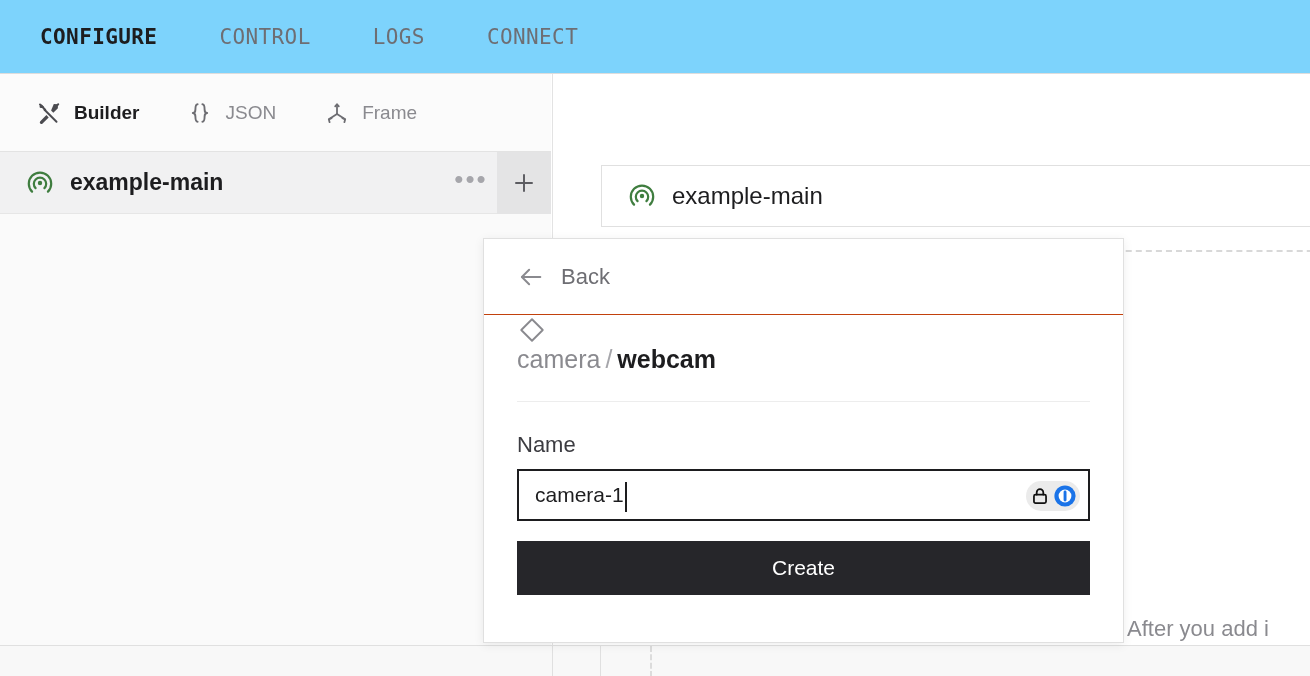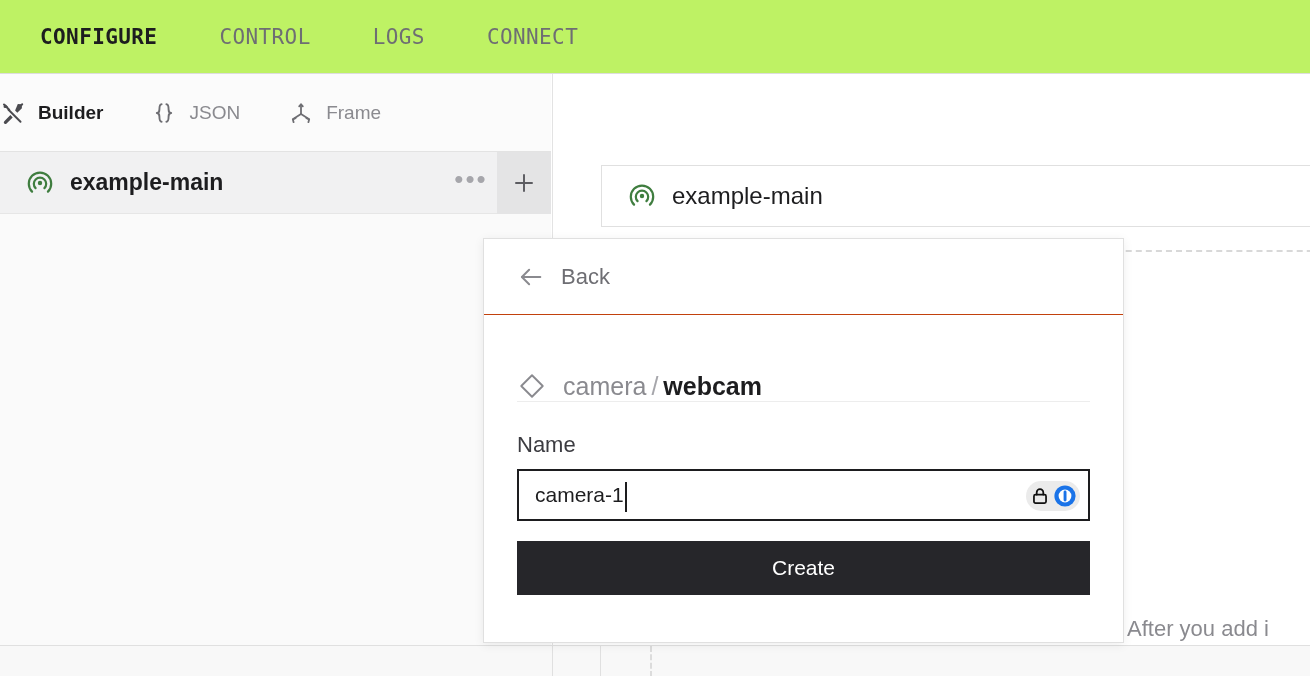--- a/index.html
+++ b/index.html
@@ -15,21 +15,21 @@
   #app {
     position: relative;
     width: 1310px; height: 676px;
     background: #ffffff;
   }
 
   
   .topnav {
     position: absolute; left: 0; top: 0;
     width: 1310px; height: 74px;
-    background: #bef264;
+    background: #7dd3fc;
     border-bottom: 1px solid #dddddd;
     display: flex; align-items: center;
     padding-left: 40px;
   }
   .topnav-item {
     font-family: "DejaVu Sans Mono", "Liberation Mono", monospace;
     font-size: 21px;
     letter-spacing: 0.4px;
     color: #6e6e73;
     margin-right: 62px;
@@ -42,20 +42,21 @@
     font-weight: bold;
   }
 
   
   .subbar {
     position: absolute; left: 0; top: 74px;
     width: 551px; height: 78px;
     background: #fbfbfb;
     border-bottom: 1px solid #e3e3e3;
     display: flex; align-items: center;
+    padding-left: 36px;
   }
   .subbar-item {
     display: flex; align-items: center;
     margin-right: 48px;
     cursor: pointer;
     user-select: none;
     white-space: nowrap;
   }
   .subbar-item .sb-ico {
     width: 26px; height: 26px;
@@ -169,22 +170,23 @@
     display: flex; align-items: center;
     padding-left: 33px;
     cursor: pointer;
   }
   .pop-header .back-label {
     font-size: 22px; color: #6e6e73;
     margin-left: 16px;
   }
   .pop-body { padding: 0 33px; }
   .bc-row {
-    display: flex; align-items: flex-end;
+    display: flex; align-items: flex-start;
     height: 86px;
+    flex-direction: column;
   }
   .bc-row .bc-ico { flex: 0 0 auto; display: flex; margin-right: 16px; }
   .bc-text { font-size: 25px; white-space: nowrap; }
   .bc-ns { color: #8a8a8f; }
   .bc-sep { color: #a6a6ab; margin: 0 5px; }
   .bc-name { color: #1d1d1f; font-weight: bold; }
   .divider { height: 1px; background: #ededed; }
 
   .field-label {
     font-size: 22px;

